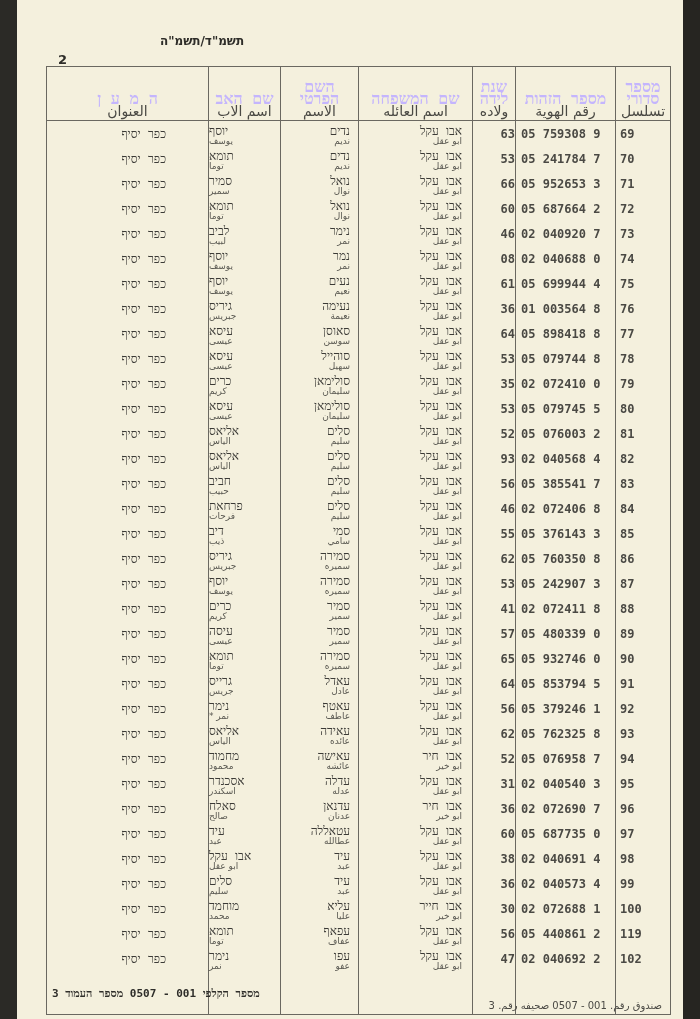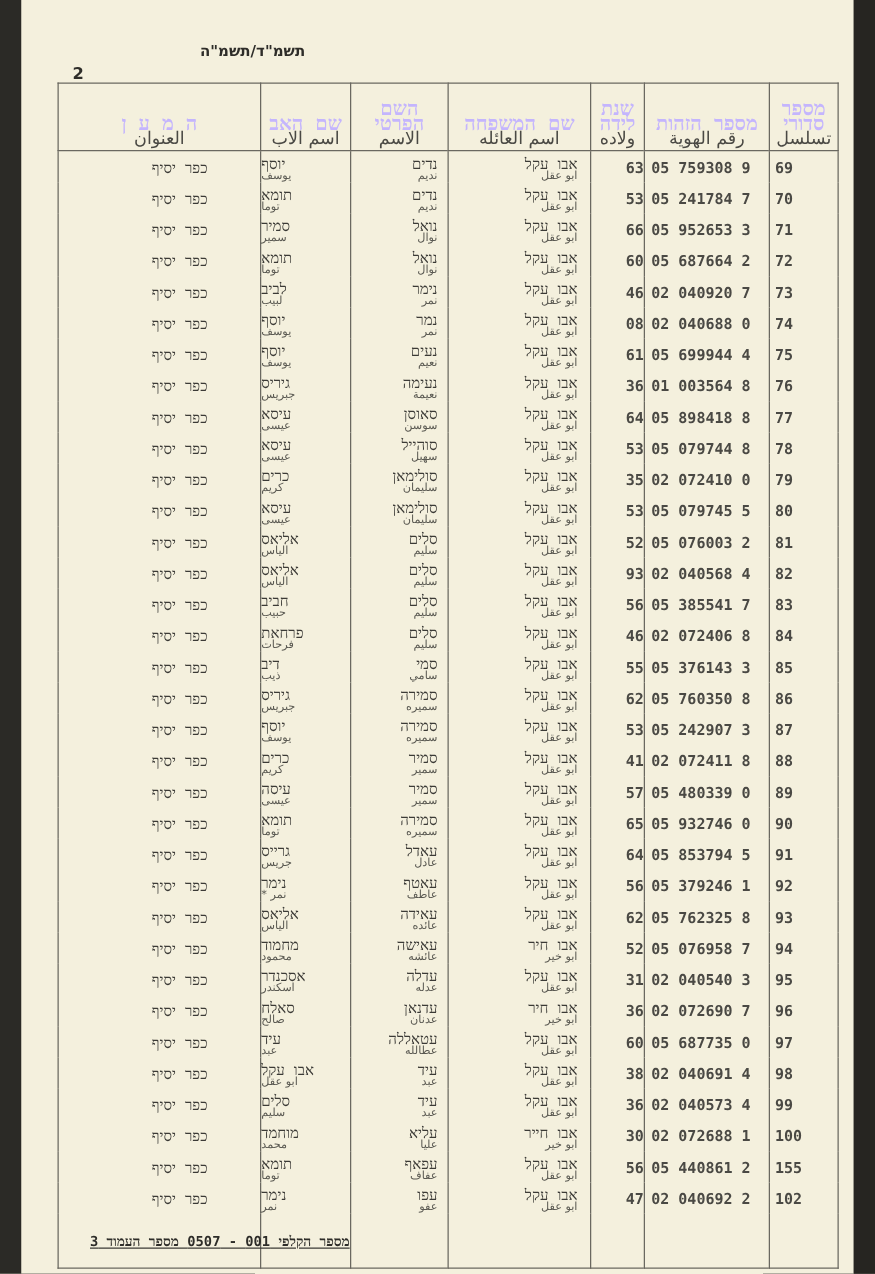--- a/index.html
+++ b/index.html
@@ -55,22 +55,22 @@
   .c-serial { text-align:left; padding-left:4px !important; }
   .c-serial span, .c-id span, .c-year span { padding-top:6px; display:block; font-family:"DejaVu Sans Mono", monospace; font-weight:bold; font-size:12px; color:#4a4944; }
   .c-id { direction:ltr; text-align:left; padding-left:5px !important; }
   .c-year { }
   .c-family { text-align:right; padding-right:10px !important; }
   .c-first { text-align:right; padding-right:8px !important; }
   .c-father { text-align:left; padding-right:6px !important; }
   .c-address { text-align:right; padding-right:42px !important; }
   .c-address span { padding-top:6px; display:block; font-size:12px; }
   .footer {
-    position:absolute; left:72px; top:988px; width:610px; direction:rtl;
-    font-size:11px; line-height:12px;text-decoration:underline;
+    position:absolute; left:52px; top:988px; width:610px; direction:rtl;
+    font-size:11px; line-height:12px;
   }
   .footer .f1 { font-weight:bold; color:#2e2d29; text-align:left; direction:rtl; }
   .footer .f2 { font-family:"DejaVu Sans", sans-serif; font-size:10px; color:#4a4944; }
 </style>
 </head>
 <body>
 
 <div class="page"></div>
 <div class="right-edge"></div>
 
@@ -947,21 +947,21 @@
         <td class="c-father">
           <span class="cell-he">מוחמד</span>
           <span class="cell-ar">محمد</span>
         </td>
         <td class="c-address">
           <span>כפר יסיף</span>
         </td>
       </tr>
       <tr>
         <td class="c-serial">
-          <span>155</span>
+          <span>119</span>
         </td>
         <td class="c-id">
           <span>05 440861 2</span>
         </td>
         <td class="c-year">
           <span>56</span>
         </td>
         <td class="c-family">
           <span class="cell-he">אבו עקל</span>
           <span class="cell-ar">ابو عقل</span>
@@ -1011,13 +1011,14 @@
         <td></td>
         <td></td>
         <td></td>
         <td></td>
       </tr>
     </tbody>
 </table>
 
 <div class="footer">
   <div class="f1">מספר הקלפי  001 - 0507  מספר העמוד 3</div>
+  <div class="f2">صندوق رقم.  001 - 0507  صحيفه رقم. 3</div>
 </div>
 
 </body></html>

